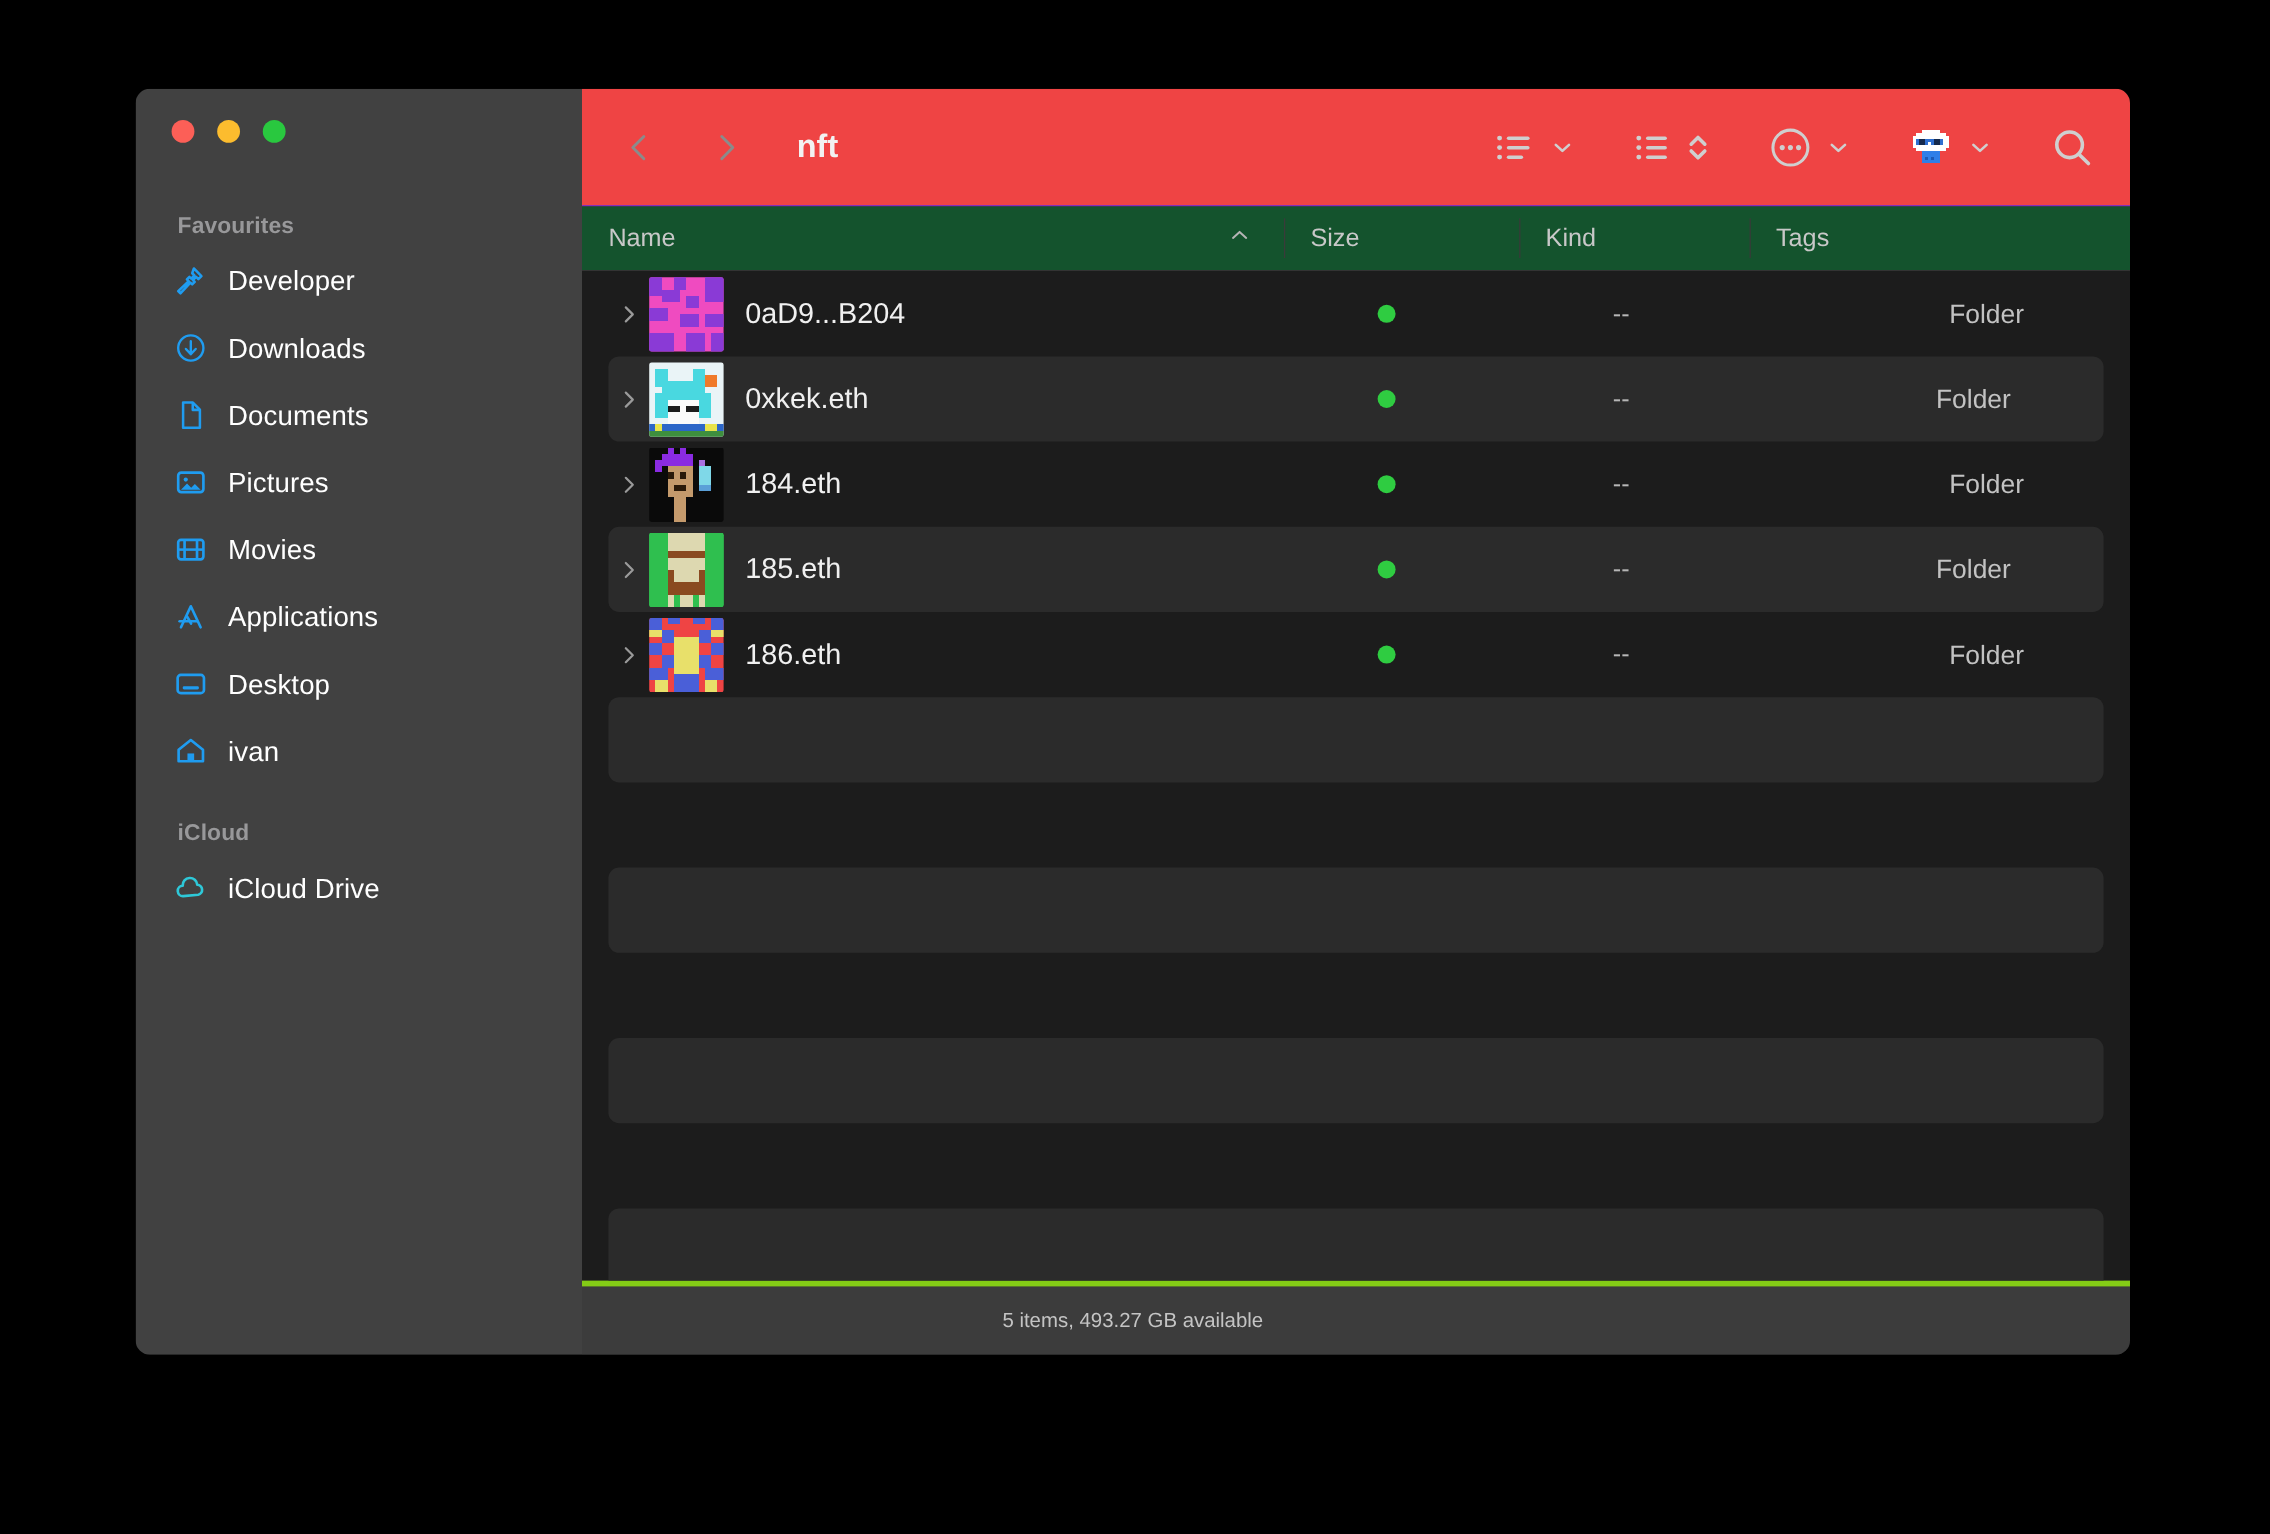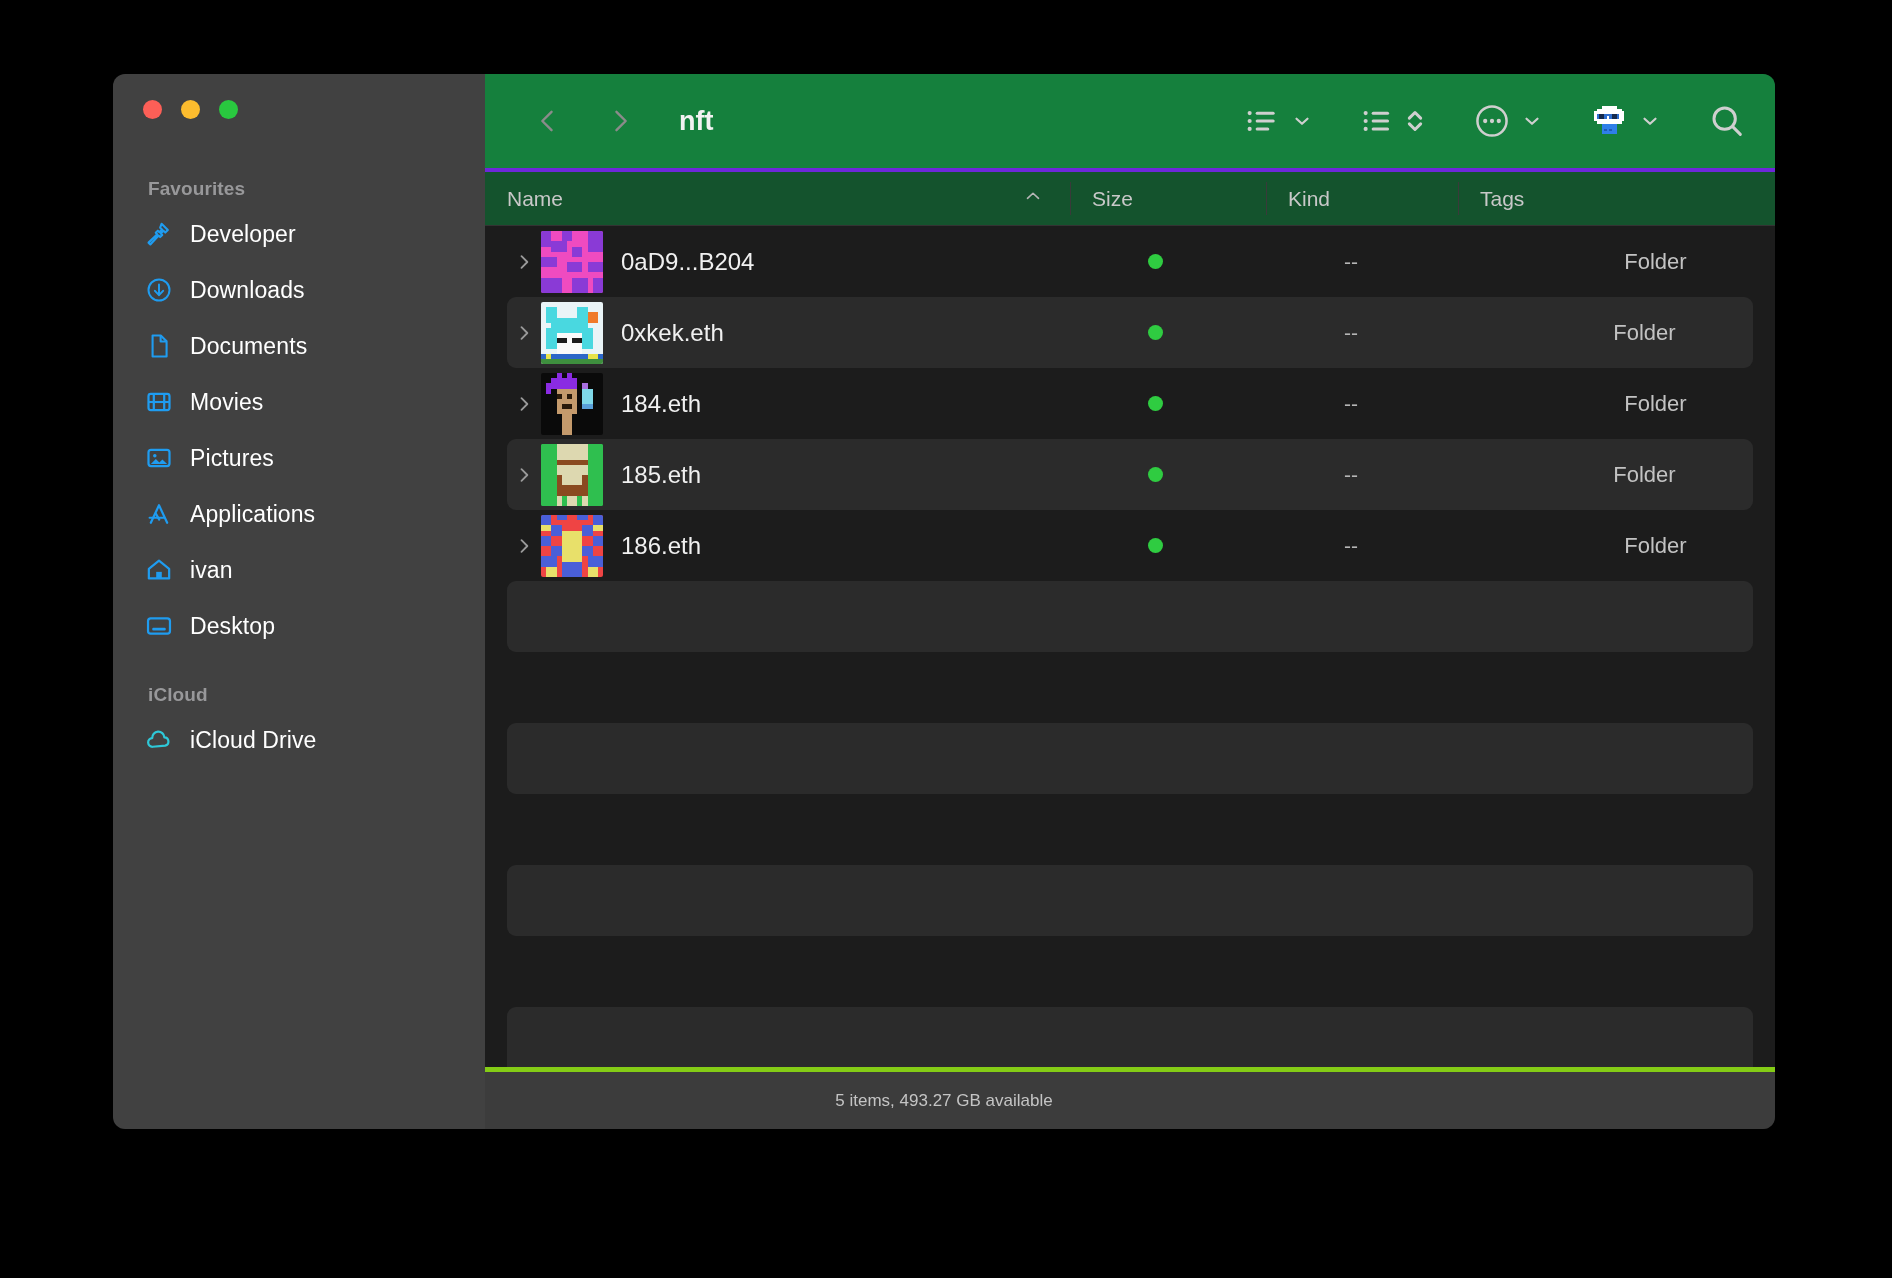--- a/index.html
+++ b/index.html
@@ -75,25 +75,25 @@
     background: #1c1c1c;
     display: flex;
     flex-direction: column;
     min-width: 0;
   }
 
   
   .toolbar {
     height: 98px;
     flex: 0 0 98px;
-    background: #15803d;
+    background: #ef4444;
     display: flex;
     align-items: center;
-    padding: 0 28px 0 40px;
-    border-bottom: 4px solid #6d28d9;
+    padding: 0 28px 0 25px;
+    border-bottom: 1px solid #6d28d9;
   }
   .nav-btn {
     width: 46px; height: 46px;
     display: flex; align-items: center; justify-content: center;
     cursor: default;
   }
   .folder-title {
     color: #f2f2f2;
     font-size: 27px;
     font-weight: bold;
@@ -262,69 +262,69 @@
               <path d="M6.5 3h7l5 5v13h-12z"></path>
               <path d="M13.4 3v5.2h5.1"></path>
             </svg>
           </span>
           <span class="sb-label">Documents</span>
         </div>
 
         <div class="sb-item">
           <span class="sb-icon">
             <svg width="28" height="28" viewBox="0 0 24 24">
+              <rect x="3" y="5" width="18" height="14" rx="2.2" fill="none" stroke="#1f9cf0" stroke-width="1.9"></rect>
+              <circle cx="8.4" cy="10" r="1.5" fill="#1f9cf0"></circle>
+              <path d="M5 17.2l4.3-4.4 3 3 2.6-2.6L19 17.2z" fill="#1f9cf0"></path>
+            </svg>
+          </span>
+          <span class="sb-label">Pictures</span>
+        </div>
+
+        <div class="sb-item">
+          <span class="sb-icon">
+            <svg width="28" height="28" viewBox="0 0 24 24">
               <rect x="3" y="5" width="18" height="14" rx="2" fill="none" stroke="#1f9cf0" stroke-width="1.9"></rect>
               <rect x="6.6" y="5" width="1.9" height="14" fill="#1f9cf0"></rect>
               <rect x="15.5" y="5" width="1.9" height="14" fill="#1f9cf0"></rect>
               <rect x="3" y="11.1" width="18" height="1.8" fill="#1f9cf0"></rect>
             </svg>
           </span>
           <span class="sb-label">Movies</span>
         </div>
 
         <div class="sb-item">
           <span class="sb-icon">
-            <svg width="28" height="28" viewBox="0 0 24 24">
-              <rect x="3" y="5" width="18" height="14" rx="2.2" fill="none" stroke="#1f9cf0" stroke-width="1.9"></rect>
-              <circle cx="8.4" cy="10" r="1.5" fill="#1f9cf0"></circle>
-              <path d="M5 17.2l4.3-4.4 3 3 2.6-2.6L19 17.2z" fill="#1f9cf0"></path>
-            </svg>
-          </span>
-          <span class="sb-label">Pictures</span>
-        </div>
-
-        <div class="sb-item">
-          <span class="sb-icon">
             <svg width="28" height="28" viewBox="0 0 24 24" fill="none" stroke="#1f9cf0" stroke-width="1.9" stroke-linecap="round" stroke-linejoin="round">
               <path d="M5 19.5L12 4.5l7 15"></path>
               <path d="M4 15.2h12.3"></path>
               <path d="M9.4 11.9l2.8 4.9"></path>
             </svg>
           </span>
           <span class="sb-label">Applications</span>
         </div>
 
         <div class="sb-item">
           <span class="sb-icon">
+            <svg width="28" height="28" viewBox="0 0 24 24">
+              <rect x="2.6" y="5.5" width="18.8" height="13" rx="2.3" fill="none" stroke="#1f9cf0" stroke-width="1.9"></rect>
+              <rect x="6.2" y="13.6" width="11.6" height="2.3" rx="1" fill="#1f9cf0"></rect>
+            </svg>
+          </span>
+          <span class="sb-label">Desktop</span>
+        </div>
+
+        <div class="sb-item">
+          <span class="sb-icon">
             <svg width="28" height="28" viewBox="0 0 24 24" fill="none" stroke="#1f9cf0" stroke-width="1.9" stroke-linejoin="round">
               <path d="M3.3 11L12 4l8.7 7v8.2H3.3z"></path>
               <rect x="9.6" y="13.6" width="4.8" height="5.6" fill="#1f9cf0" stroke="none"></rect>
             </svg>
           </span>
           <span class="sb-label">ivan</span>
-        </div>
-
-        <div class="sb-item">
-          <span class="sb-icon">
-            <svg width="28" height="28" viewBox="0 0 24 24">
-              <rect x="2.6" y="5.5" width="18.8" height="13" rx="2.3" fill="none" stroke="#1f9cf0" stroke-width="1.9"></rect>
-              <rect x="6.2" y="13.6" width="11.6" height="2.3" rx="1" fill="#1f9cf0"></rect>
-            </svg>
-          </span>
-          <span class="sb-label">Desktop</span>
         </div>
       </div>
 
       <div class="sb-section icloud">
         <div class="section-header">iCloud</div>
 
         <div class="sb-item">
           <span class="sb-icon">
             <svg width="28" height="28" viewBox="0 0 24 24" fill="none" stroke="#2ec8d8" stroke-width="1.9" stroke-linejoin="round">
               <path d="M6.6 17.8a3.7 3.7 0 01-.4-7.4A5.2 5.2 0 0116.6 9.7a3.6 3.6 0 01.7 7.1z"></path>

